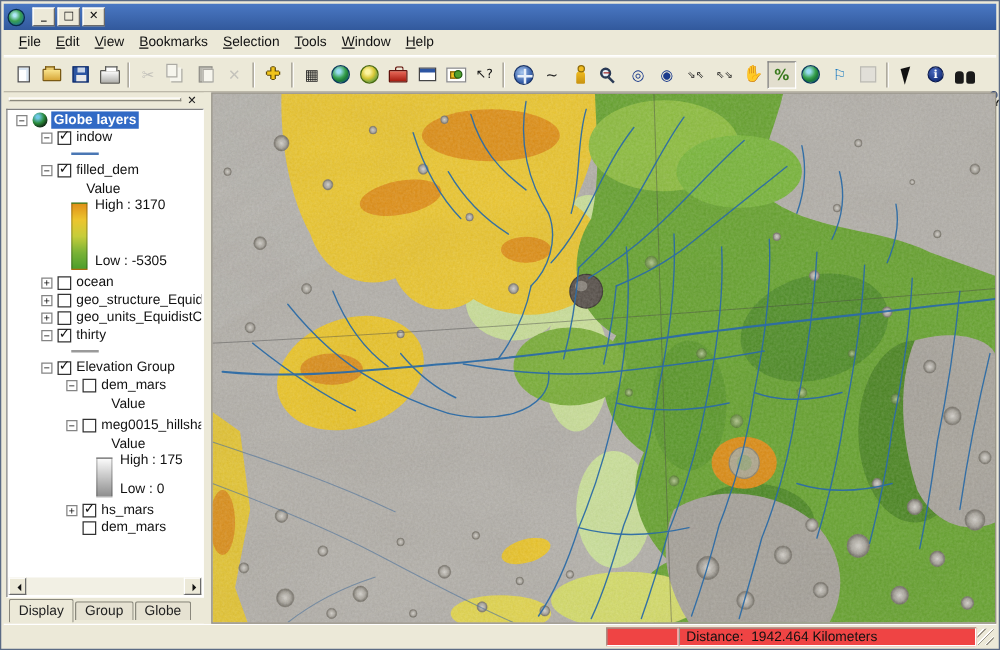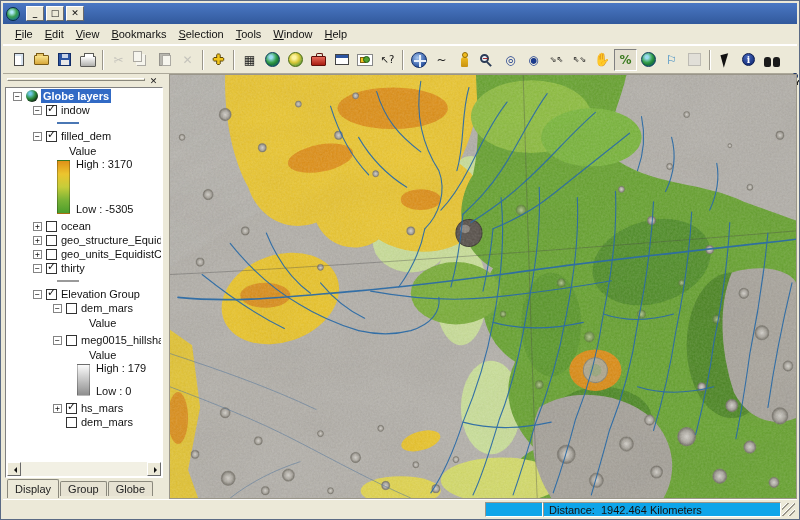--- a/index.html
+++ b/index.html
@@ -84,41 +84,41 @@
   .cb{width:11px;height:11px;flex:0 0 11px;border:1px solid #333;background:#fff;position:relative;margin-right:4px;}
   .cb.on::after{content:"✓";position:absolute;left:0px;top:-3px;font:bold 11px/11px "DejaVu Sans",sans-serif;color:#111;}
   .gicon{width:12px;height:12px;flex:0 0 12px;border-radius:50%;margin-right:3px;
          background:radial-gradient(circle at 35% 30%,#70c8e8 10%,#2a8a3a 45%,#0a0a0a 85%);}
   .tlab{white-space:nowrap;}
   .tlab.sel{background:var(--selection,#316ac5);color:#fff;padding:0 2px;font-weight:bold;}
   .tsym{height:12px;display:flex;align-items:center;}
   .symline{display:inline-block;width:22px;height:2px;}
   .tleg{margin:1px 0 3px 0;}
   .vtit{margin-left:12px;height:14px;line-height:14px;}
-  .lrow{display:flex;align-items:center;}
+  .lrow{display:flex;align-items:flex-end;}
   .ramp{width:13px;flex:0 0 13px;border:1px solid rgba(0,0,0,.25);}
   .lcol{display:inline-flex;flex-direction:column;justify-content:space-between;margin-left:6px;}
   .hilab,.lolab{display:block;height:13px;line-height:13px;}
   .hscroll{position:absolute;left:1px;right:1px;bottom:1px;height:14px;background:#f2f0e4;display:flex;}
   .sb-btn{width:14px;height:14px;flex:0 0 14px;background:#ece9d8;border:1px solid;border-color:#fff #6a6a6a #6a6a6a #fff;position:relative;}
   .sb-btn::before{content:"";position:absolute;top:4px;border:3px solid transparent;}
   .sb-btn.left::before{left:3px;border-right-color:#111;}
   .sb-btn.right::before{left:6px;border-left-color:#111;}
   .sb-track{flex:1;}
   .tabs{height:21px;padding-left:2px;}
   .tab{display:inline-block;height:15px;margin-top:3px;padding:0 7px;font:11px/15px "Liberation Sans",sans-serif;
        background:#e6e2d2;border:1px solid #8a887c;border-bottom:none;border-radius:2px 2px 0 0;margin-right:1px;color:#222;}
   .tab.act{height:19px;margin-top:0;background:#ece9d8;line-height:18px;position:relative;z-index:2;}
   .splitter{width:6px;flex:0 0 6px;background:#ece9d8;}
   .map{flex:1;position:relative;border:1px solid #9a968a;background:#b5b2ac;overflow:hidden;}
   .map svg{position:absolute;left:0;top:0;width:100%;height:100%;}
   
   .statusbar{height:18px;display:flex;align-items:center;border-top:1px solid #fff;padding:1px 2px 0 2px;}
   .sb-fill{flex:1;}
-  .sb-panel{height:15px;border:1px solid;border-color:#9a968a #fff #fff #9a968a;background:#0ea5e9;
+  .sb-panel{height:15px;border:1px solid;border-color:#9a968a #fff #fff #9a968a;background:#ef4444;
             font:11px/14px "Liberation Sans",sans-serif;color:#111;padding:0 5px;white-space:pre;}
   .sb-panel.small{width:58px;flex:0 0 58px;}
   .sb-panel.dist{width:238px;flex:0 0 238px;}
   .grip{width:13px;height:13px;margin-left:1px;
         background:repeating-linear-gradient(135deg,transparent 0 3px,#fff 3px 4px,#9a968a 4px 5px);}
 </style>
 </head>
 <body>
 
 <div class="win">
@@ -325,21 +325,21 @@
             <div class="trow" style="padding-left: 46px;">
               <span class="exp">−</span>
               <span class="cb"></span>
               <span class="tlab">meg0015_hillshade.t</span>
             </div>
             <div class="tleg" style="padding-left: 70px;">
               <div class="vtit">Value</div>
               <div class="lrow">
                 <span class="ramp" style="height: 32px; background: linear-gradient(rgb(251, 251, 251), rgb(142, 142, 142));"></span>
                 <span class="lcol" style="height: 36px;">
-                  <span class="hilab">High : 179</span>
+                  <span class="hilab">High : 175</span>
                   <span class="lolab">Low : 0</span>
                 </span>
               </div>
             </div>
             <div class="trow" style="padding-left: 46px;">
               <span class="exp">+</span>
               <span class="cb on"></span>
               <span class="tlab">hs_mars</span>
             </div>
             <div class="trow" style="padding-left: 46px;">

